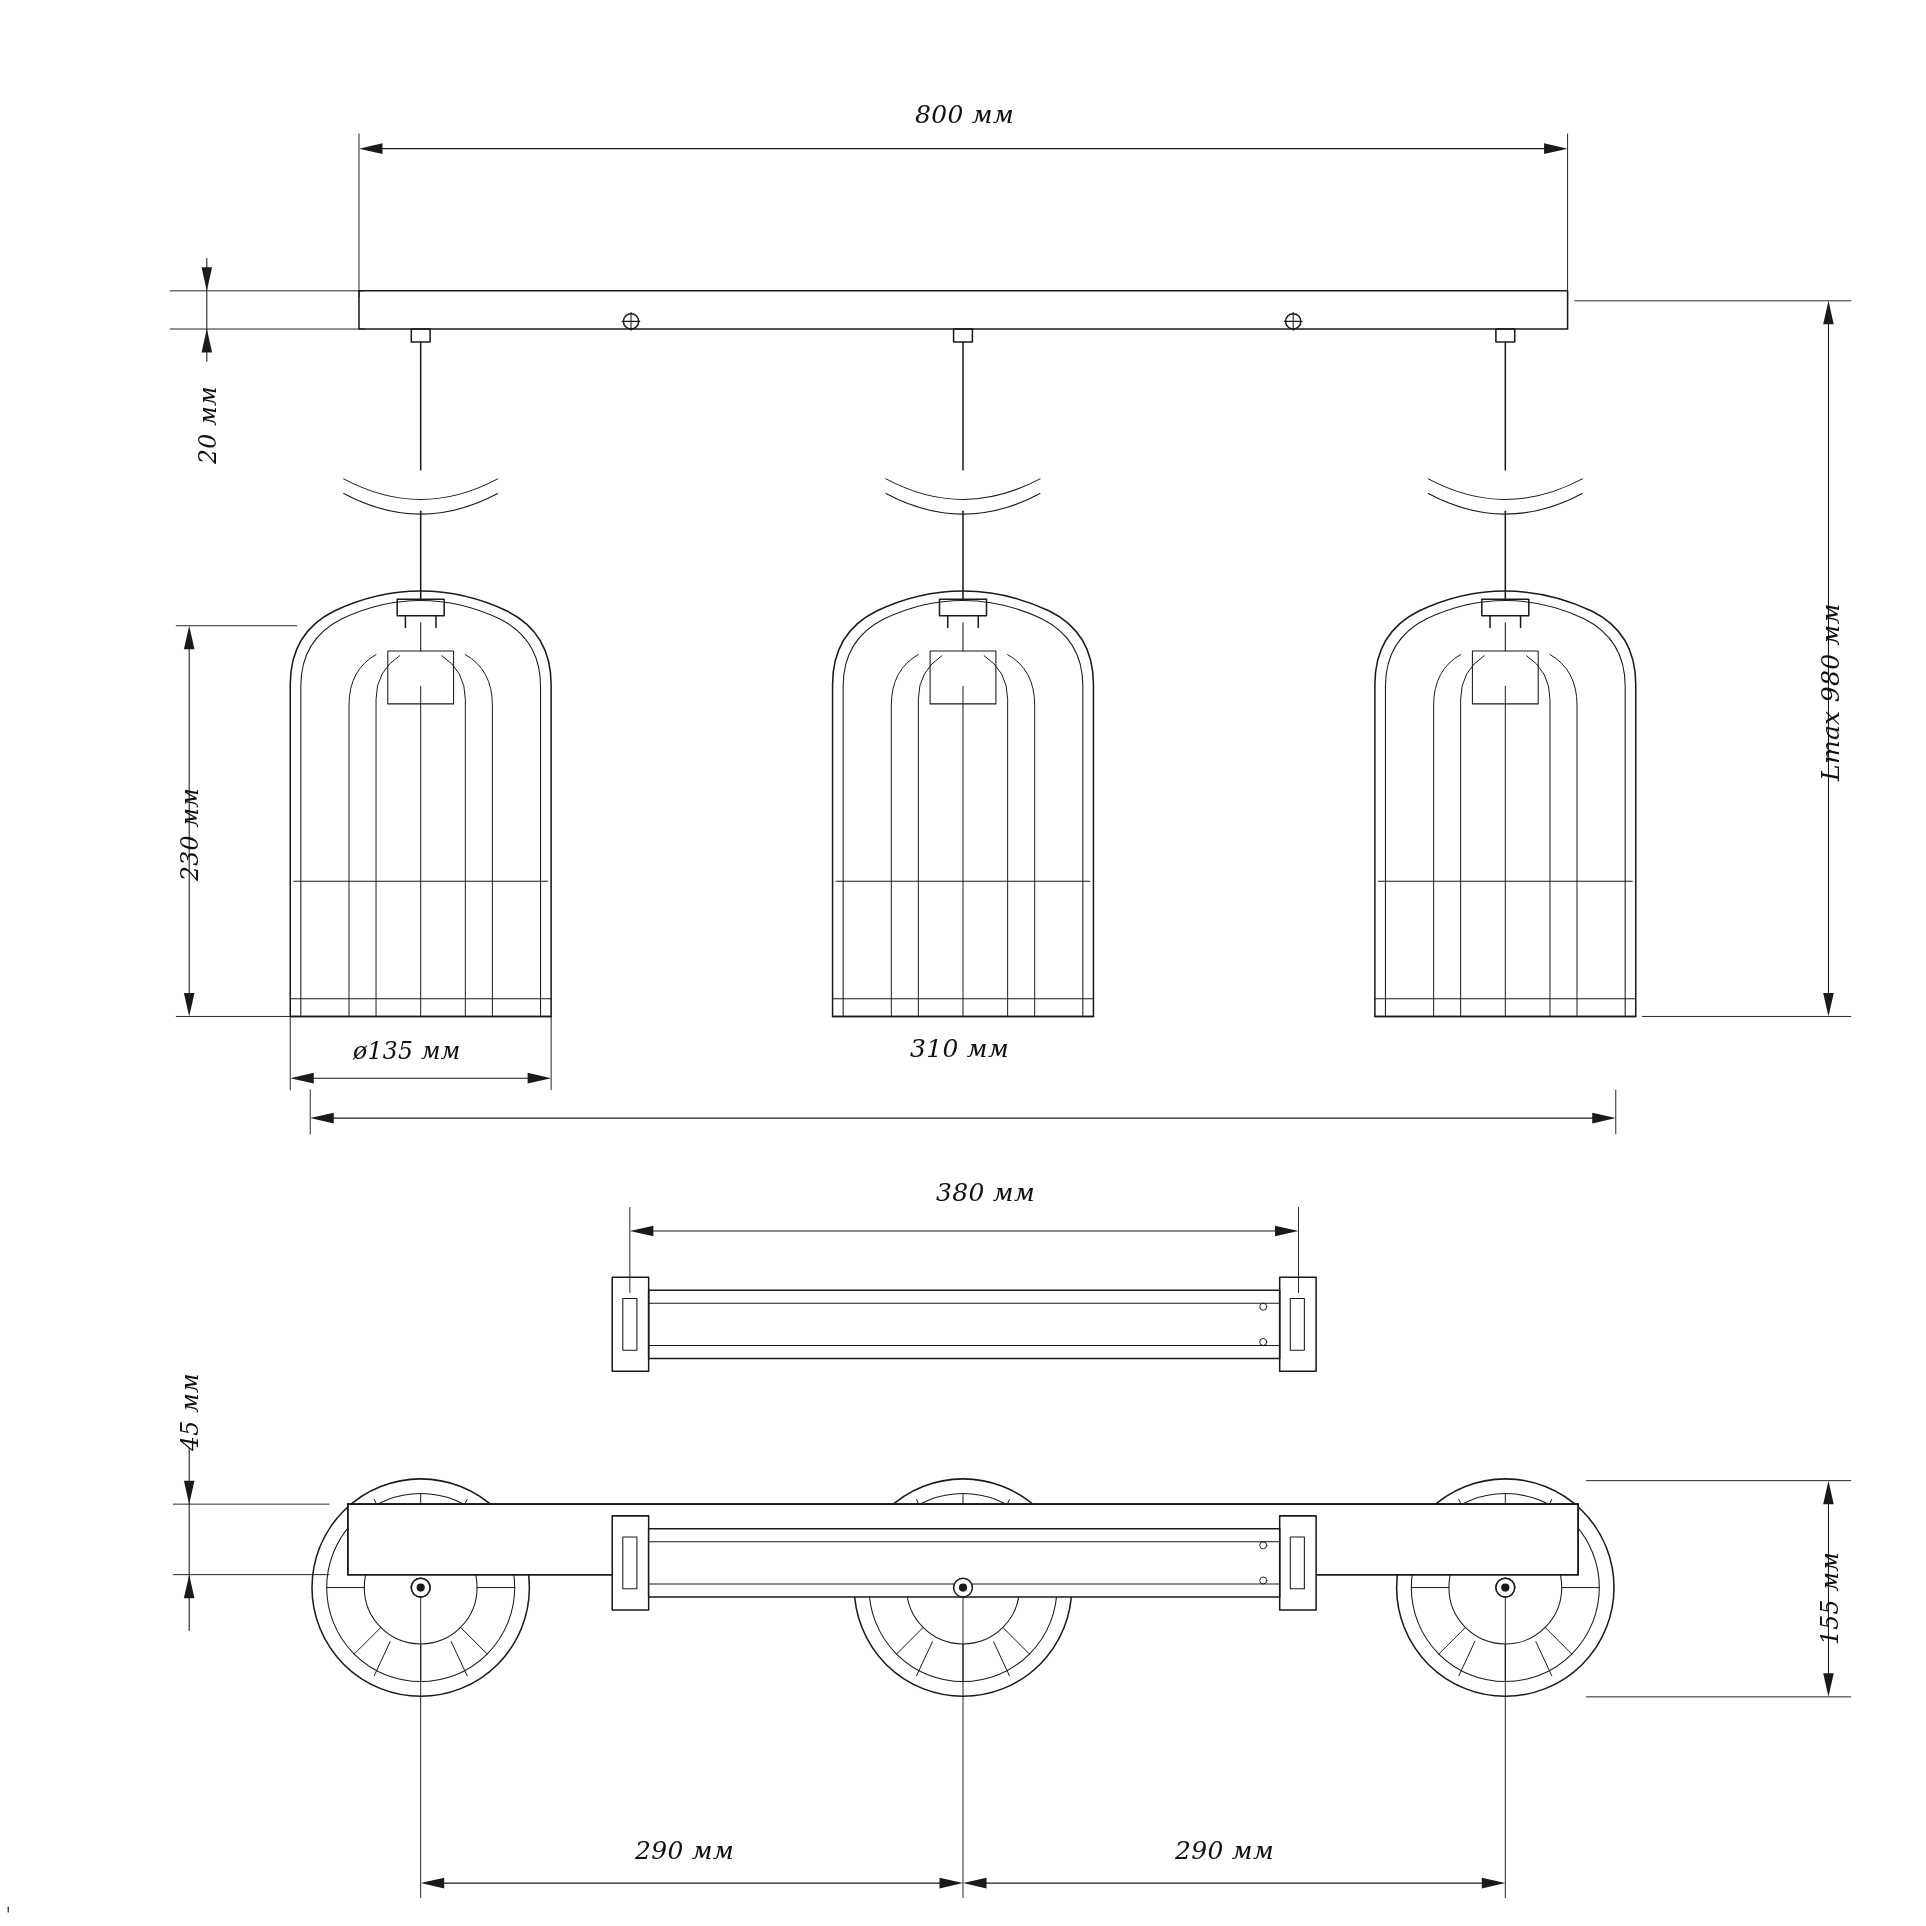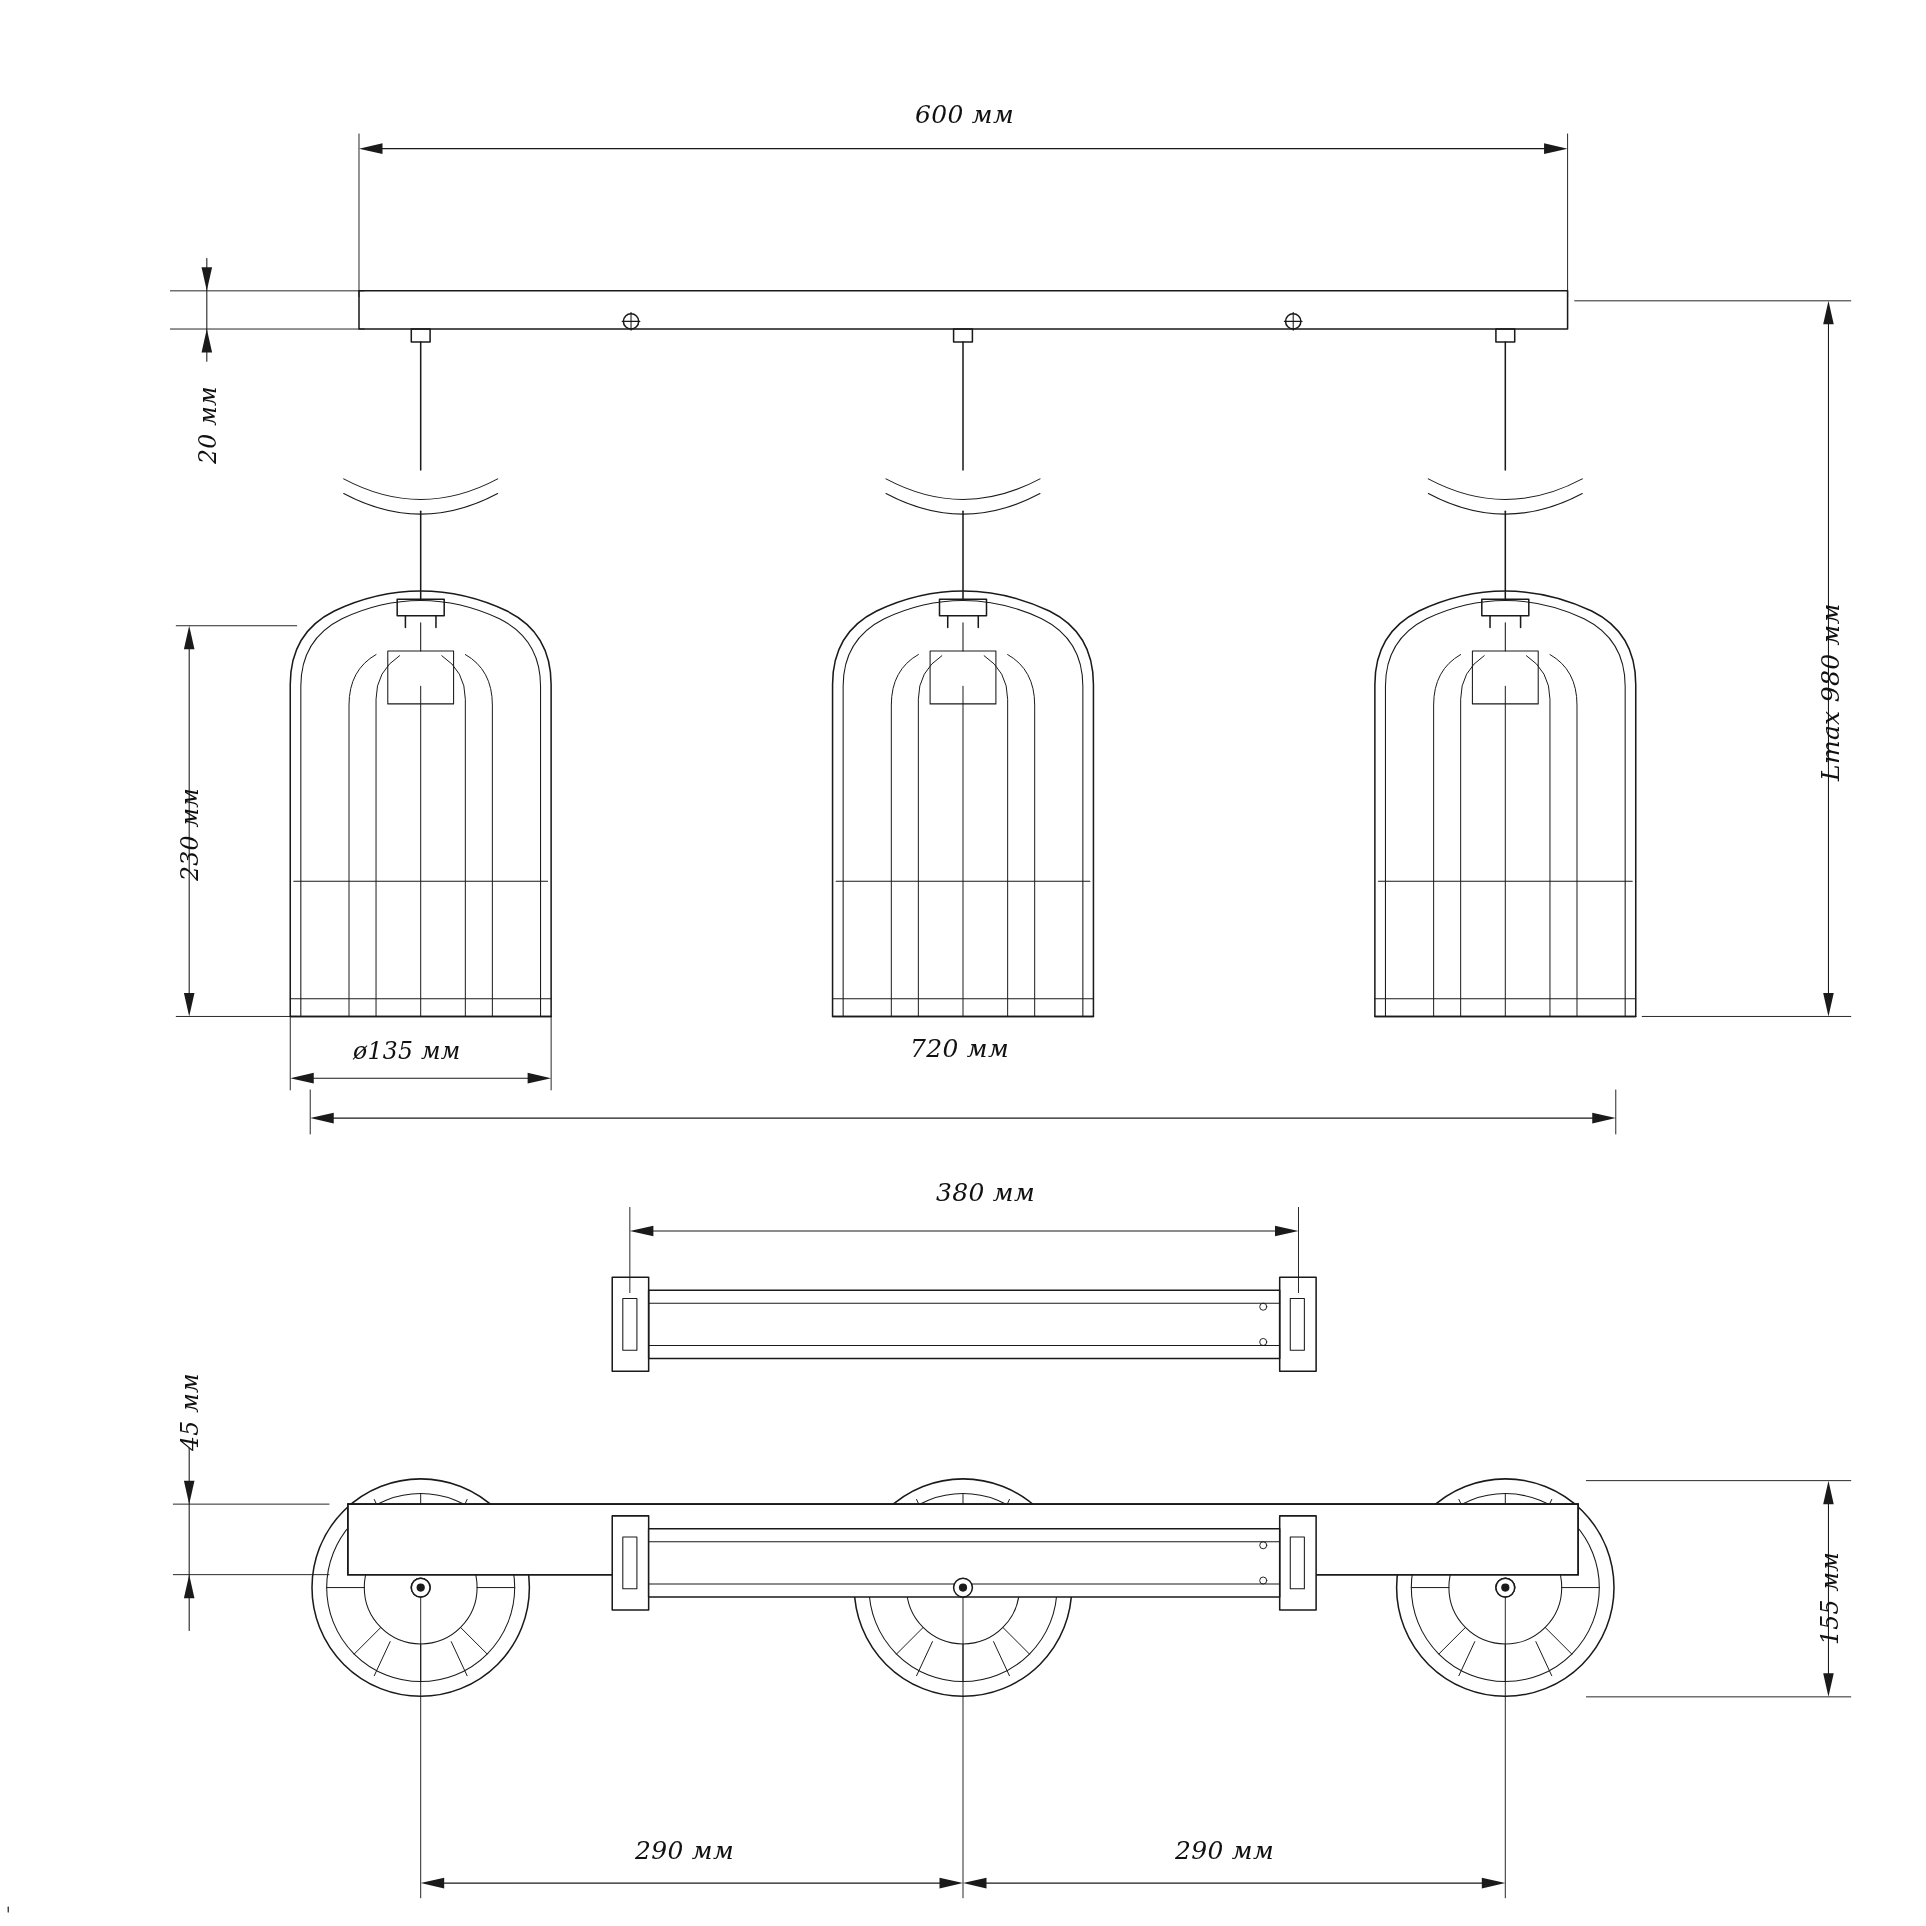--- a/index.html
+++ b/index.html
@@ -312,31 +312,31 @@
       <polygon points="1639,3205 1599,3196 1599,3214" fill="#1a1a1a" stroke="none"></polygon>
 
       <line x1="1658" y1="3205" x2="2543" y2="3205" stroke-width="1.8"></line>
       <polygon points="1639,3205 1679,3196 1679,3214" fill="#1a1a1a" stroke="none"></polygon>
       <polygon points="2562,3205 2522,3196 2522,3214" fill="#1a1a1a" stroke="none"></polygon>
 
       <line x1="14" y1="3246" x2="14" y2="3254" stroke-width="2"></line>
     </g>
   </svg>
 
-  <span class="lbl big" style="left:915px; top:100px;">600 мм</span>
+  <span class="lbl big" style="left:915px; top:100px;">800 мм</span>
 
   <span class="lbl rot" style="left:194px; top:464px;">20 мм</span>
 
   <span class="lbl rot" style="left:176px; top:881px;">230 мм</span>
 
   <span class="lbl" style="left:353px; top:1037px;">ø135 мм</span>
 
   <span class="lbl rot big" style="left:1816px; top:781px;">Lmax 980 мм</span>
 
-  <span class="lbl big" style="left:910px; top:1034px;">720 мм</span>
+  <span class="lbl big" style="left:910px; top:1034px;">310 мм</span>
 
   <span class="lbl big" style="left:910px; top:1178px;margin-left:26px;">380 мм</span>
 
   <span class="lbl rot" style="left:176px; top:1451px;">45 мм</span>
 
   <span class="lbl rot" style="left:1816px; top:1645px;">155 мм</span>
 
   <span class="lbl big" style="left:635px; top:1836px;">290 мм</span>
 
   <span class="lbl big" style="left:1175px; top:1836px;">290 мм</span>

